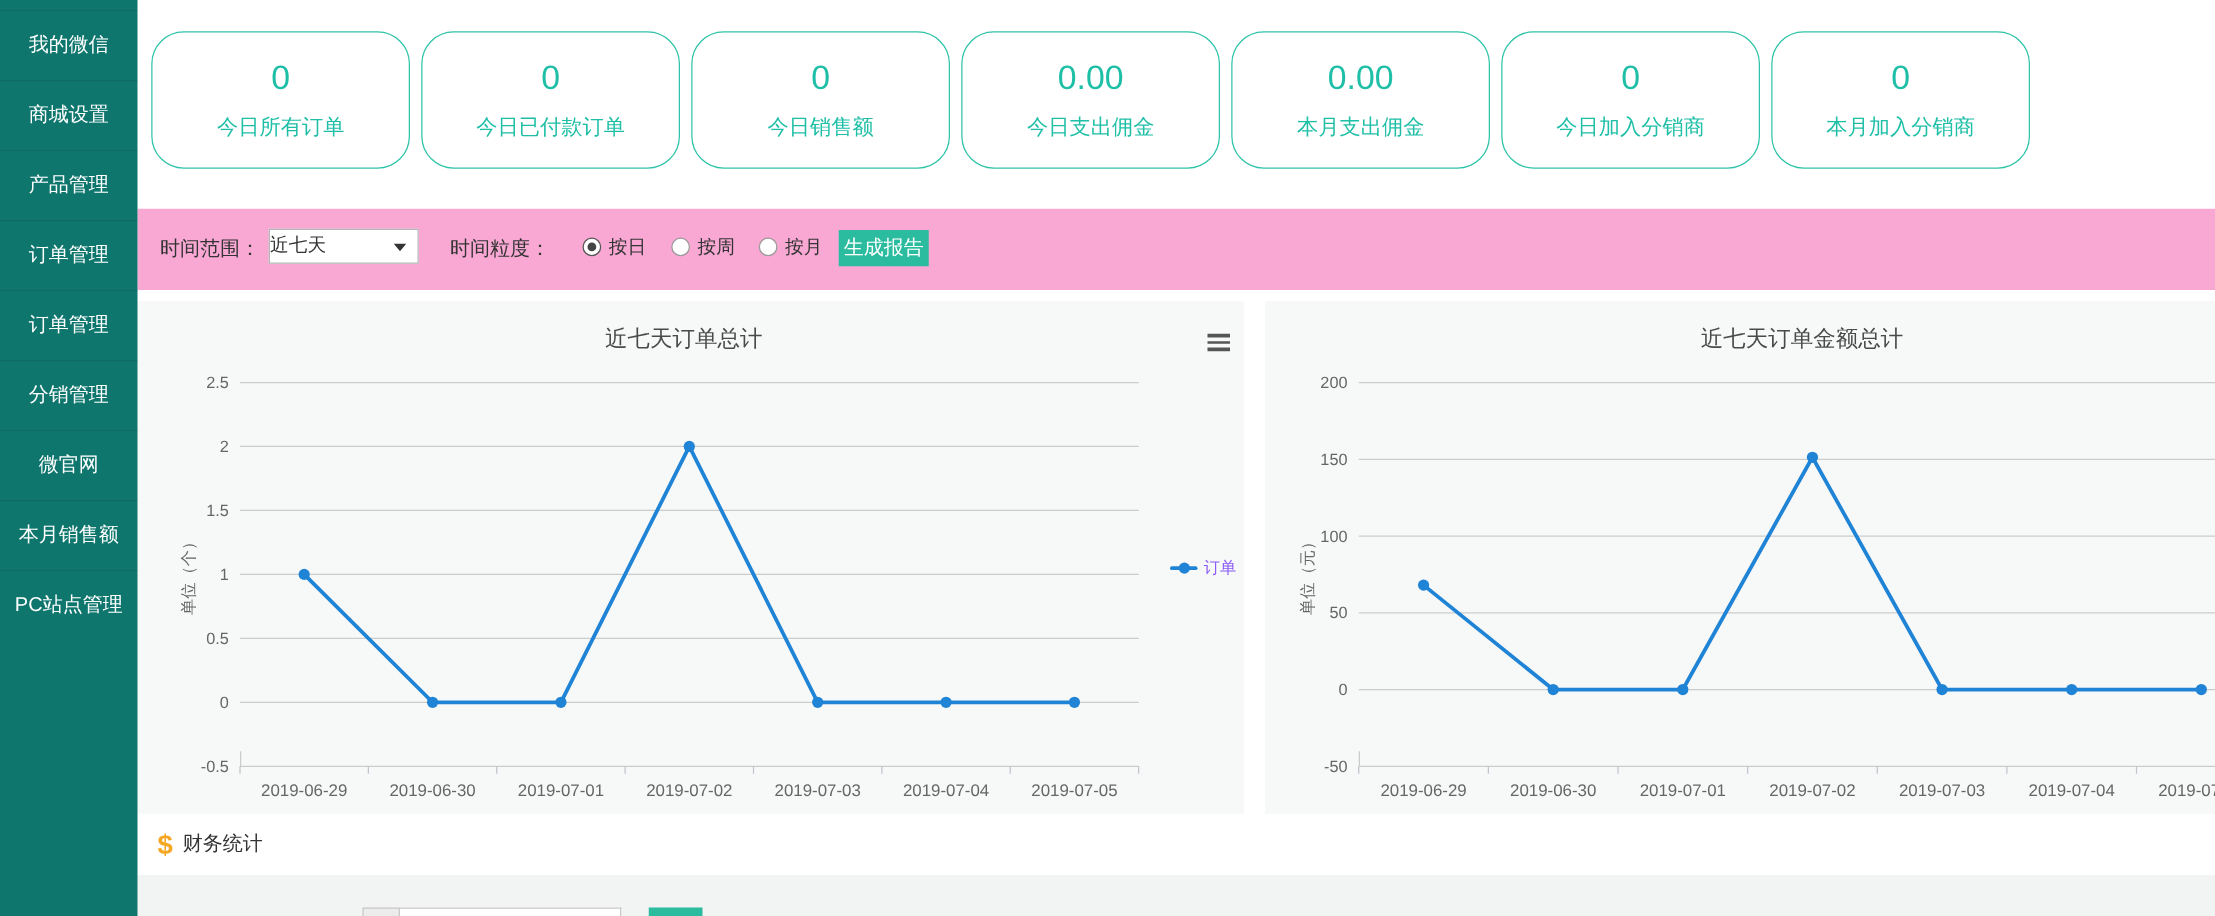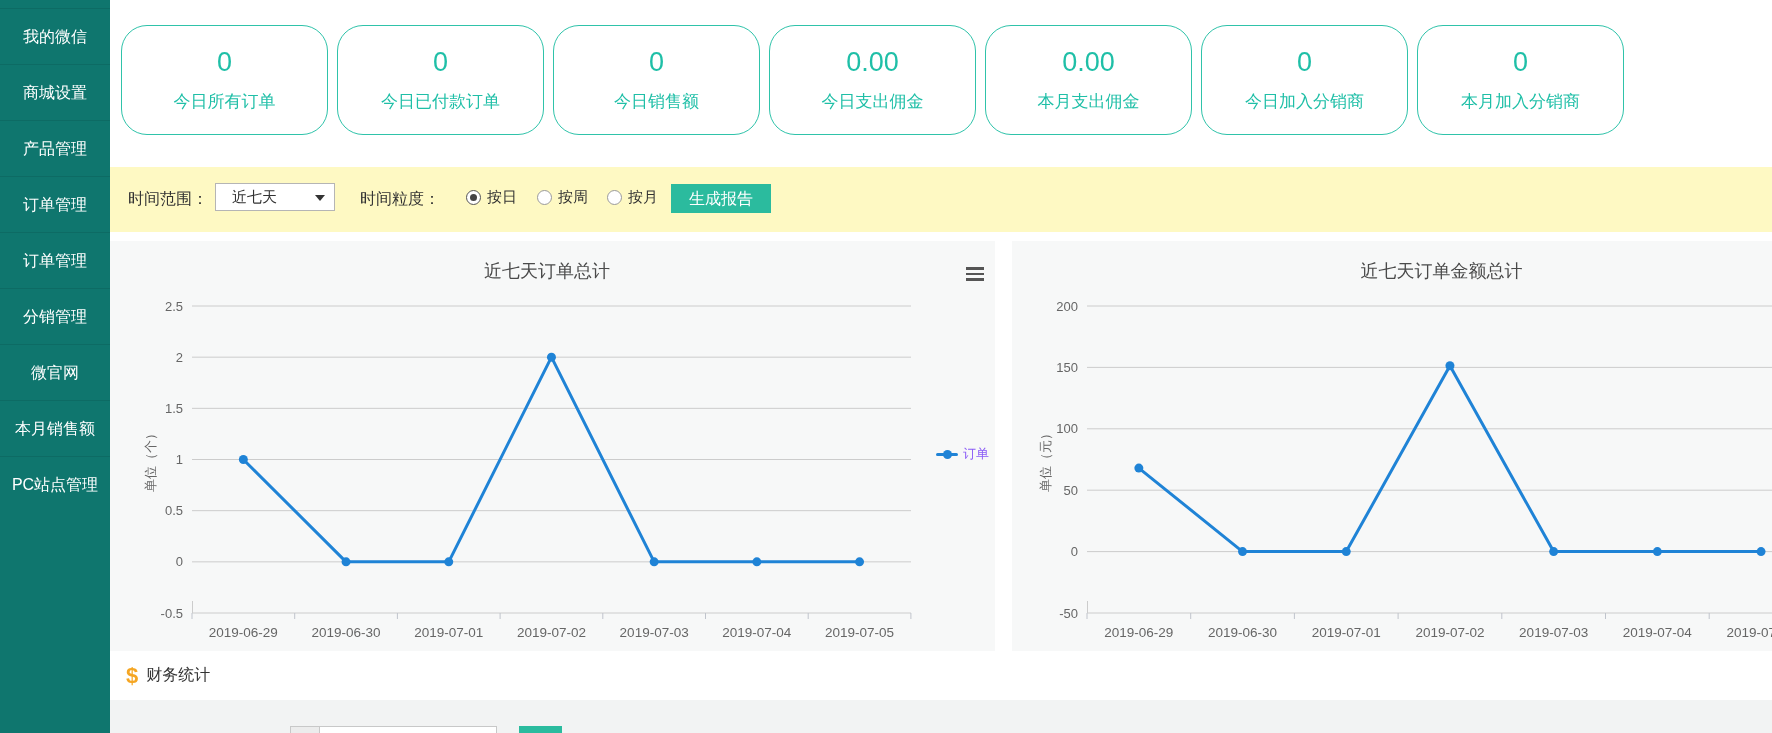--- a/index.html
+++ b/index.html
@@ -23,46 +23,46 @@
   .card {
     width:207px; height:110px; flex-shrink:0; margin-right:9px;
     border:1px solid #2fc3aa; border-radius:26px; background:#fff;
     display:flex; flex-direction:column; align-items:center; justify-content:center;
   }
   .card-value { color:#1fbfa7; font-size:27px; margin-bottom:12px; }
   .card-label { color:#1fbfa7; font-size:17px; white-space:nowrap; }
   
   .filter-band {
     position:absolute; left:110px; top:167px; right:0; height:65px;
-    background:#fef9c3;
+    background:#f9a8d4;
   }
   .flabel { position:absolute; top:22px; font-size:16px; color:#333; white-space:nowrap; }
   .select {
     position:absolute; left:105px; top:16px; width:120px; height:28px;
     background:#fff; border:1px solid #b5b5b5; font-size:15px; color:#333;
-    line-height:26px; padding-left:16px; cursor:pointer;
+    line-height:26px; padding-left:0; cursor:pointer;
   }
   .select-arrow {
     position:absolute; right:9px; top:11px; width:0; height:0;
     border-left:5px solid transparent; border-right:5px solid transparent;
     border-top:6px solid #333;
   }
   .radio-opt { position:absolute; top:21px; display:flex; align-items:center; cursor:pointer; }
   .radio {
     width:15px; height:15px; border:1px solid #9a9a9a; border-radius:50%;
     background:#fff; margin-right:6px; position:relative;
   }
   .radio.checked { border-color:#555; }
   .radio.checked::after {
     content:''; position:absolute; left:3px; top:3px; width:7px; height:7px;
     border-radius:50%; background:#444;
   }
   .radio-label { font-size:15px; color:#333; }
   .gen-btn {
-    position:absolute; left:561px; top:17px; width:100px; height:29px;
+    position:absolute; left:561px; top:17px; width:72px; height:29px;
     background:#2bbb9e; color:#fff; font-size:16px; border:none;
     text-align:center; line-height:29px; cursor:pointer;
   }
   
   .panel { position:absolute; top:241px; height:410px; background:#f7f8f8; }
   #panel1 { left:110px; width:885px; }
   #panel2 { left:1012px; width:870px; }
   .panel-title {
     position:absolute; top:18px; left:0; right:11px; text-align:center;
     font-size:18px; color:#4a4a4a;

